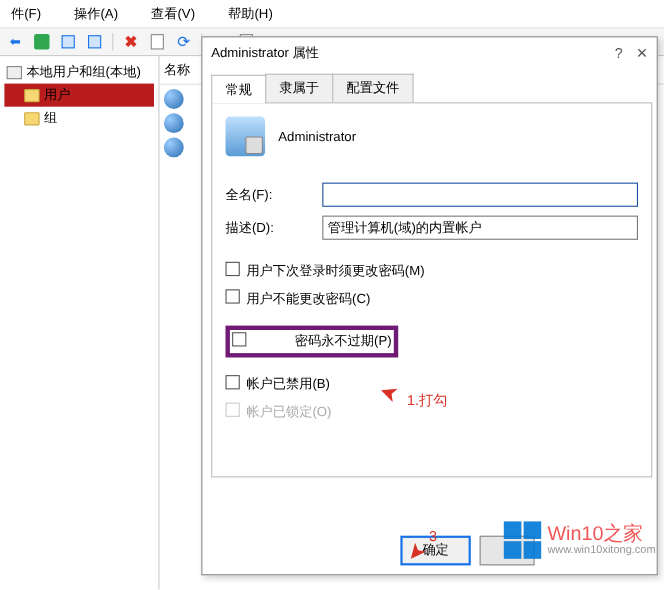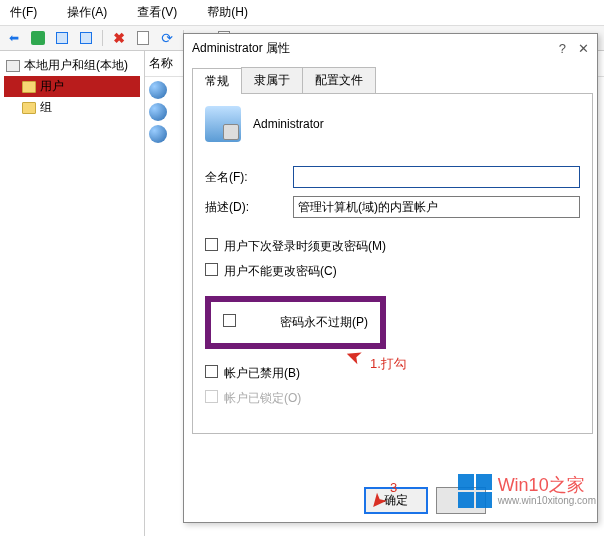--- a/index.html
+++ b/index.html
@@ -57,21 +57,21 @@
   .field-label { width: 80px; }
   .field-input { flex: 1; border: 1px solid #1a4f9c; padding: 3px 4px; font-size: 12px; height: 22px; }
   .field-display { flex: 1; border: 1px solid #7a7a7a; padding: 3px 4px; font-size: 12px; height: 22px; background: #fff; }
   
   
   .checks { margin-top: 20px; }
   .check-row { display: flex; align-items: flex-start; gap: 6px; margin: 8px 0; }
   .check-box { width: 13px; height: 13px; border: 1px solid #555; background: #fff; cursor: pointer; }
   .check-row.disabled { color: #aaa; }
   .check-row.disabled .check-box { border-color: #ccc; cursor: default; }
-  .check-row.highlight { border: 6px solid #701a75; padding: 12px; display: inline-flex; gap: 44px; }
+  .check-row.highlight { border: 4px solid #701a75; padding: 2px; display: inline-flex; gap: 44px; }
   
   
   .dlg-buttons { display: flex; gap: 8px; padding: 8px; justify-content: flex-start; padding-left: 180px; }
   .btn { padding: 3px 18px; border: 1px solid #888; background: #e6e6e6; cursor: pointer; font-size: 12px; margin-top: 37px; }
   .btn.primary { border: 2px solid #1a73e8; background: #f0f0f0; }
   
   
   .anno { position: absolute; color: #d93025; font-size: 13px; pointer-events: none; }
   .anno-arrow { position: absolute; color: #d93025; font-size: 20px; pointer-events: none; }
   

